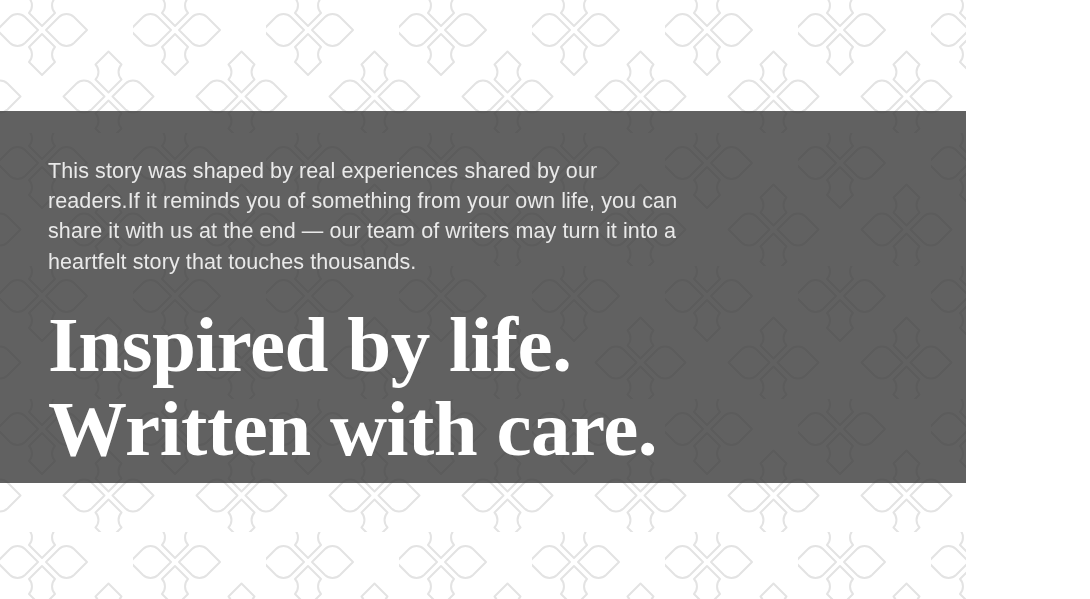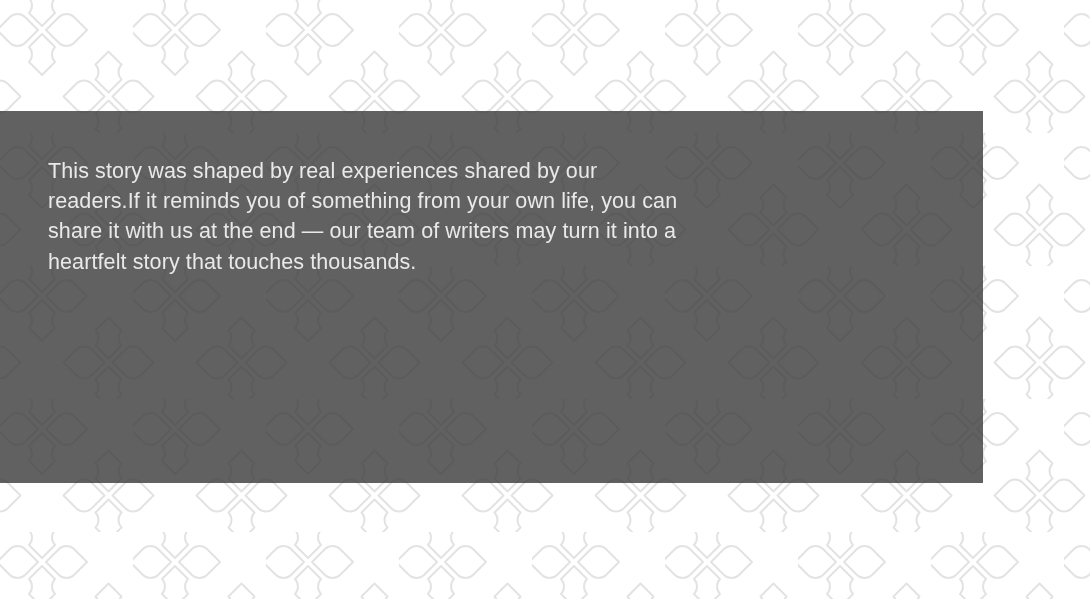--- a/index.html
+++ b/index.html
@@ -9,25 +9,24 @@
   body {
     width: 1090px;
     height: 599px;
     overflow: hidden;
     font-family: "Liberation Sans", sans-serif;
     background: #ffffff;
   }
 
   #stage {
     position: relative;
-    width: 1090px;
+    width: 966px;
     height: 599px;
     background-color: #ffffff;
     overflow: hidden;
-    border-radius: 22px;
   }
 
   
   #pattern-layer {
     position: absolute;
     inset: 0;
     z-index: 1;
     pointer-events: none;
   }
 
@@ -99,16 +98,18 @@
       </pattern>
     </defs>
 
     <rect x="0" y="0" width="1090" height="599" fill="url(#quatrefoil-tile)"></rect>
   </svg>
 
   <div id="content-panel">
     <div id="panel-inner">
       <p class="body-copy">This story was shaped by real experiences shared by our readers.If it reminds you of something from your own life, you can share it with us at the end — our team of writers may turn it into a heartfelt story that touches thousands.</p>
 
+      <h1 class="headline">Inspired by life.
+Written with care.</h1>
     </div>
   </div>
 
 </div>
 
 </body></html>

